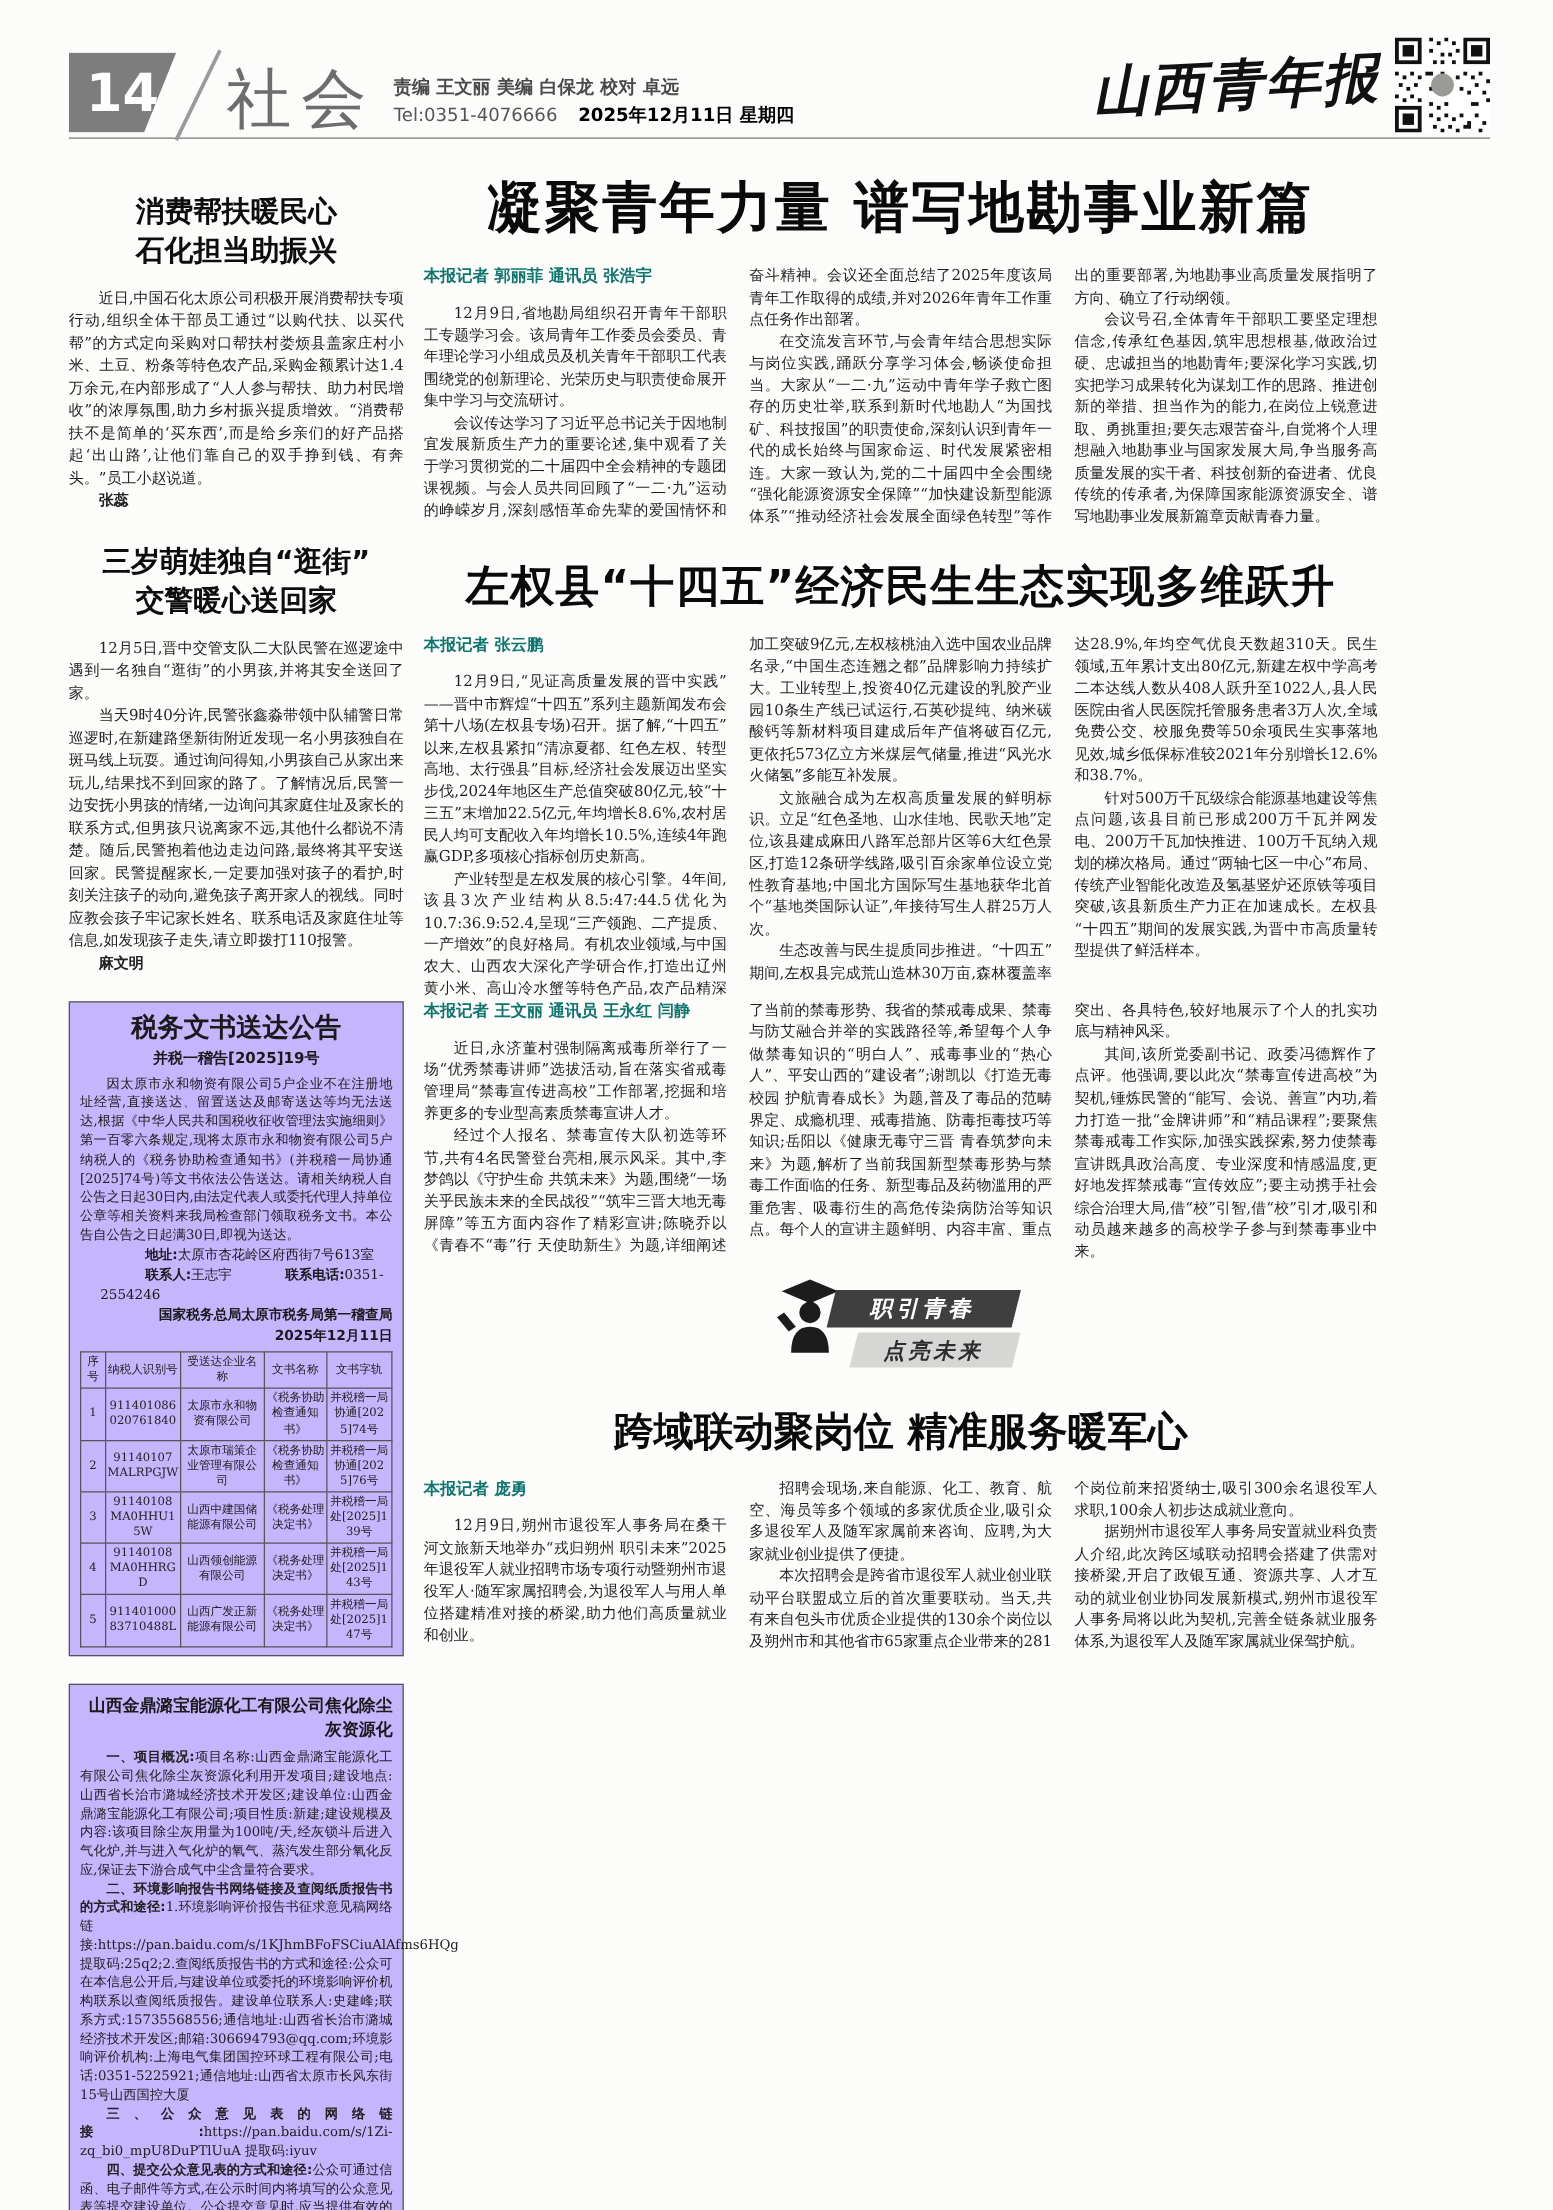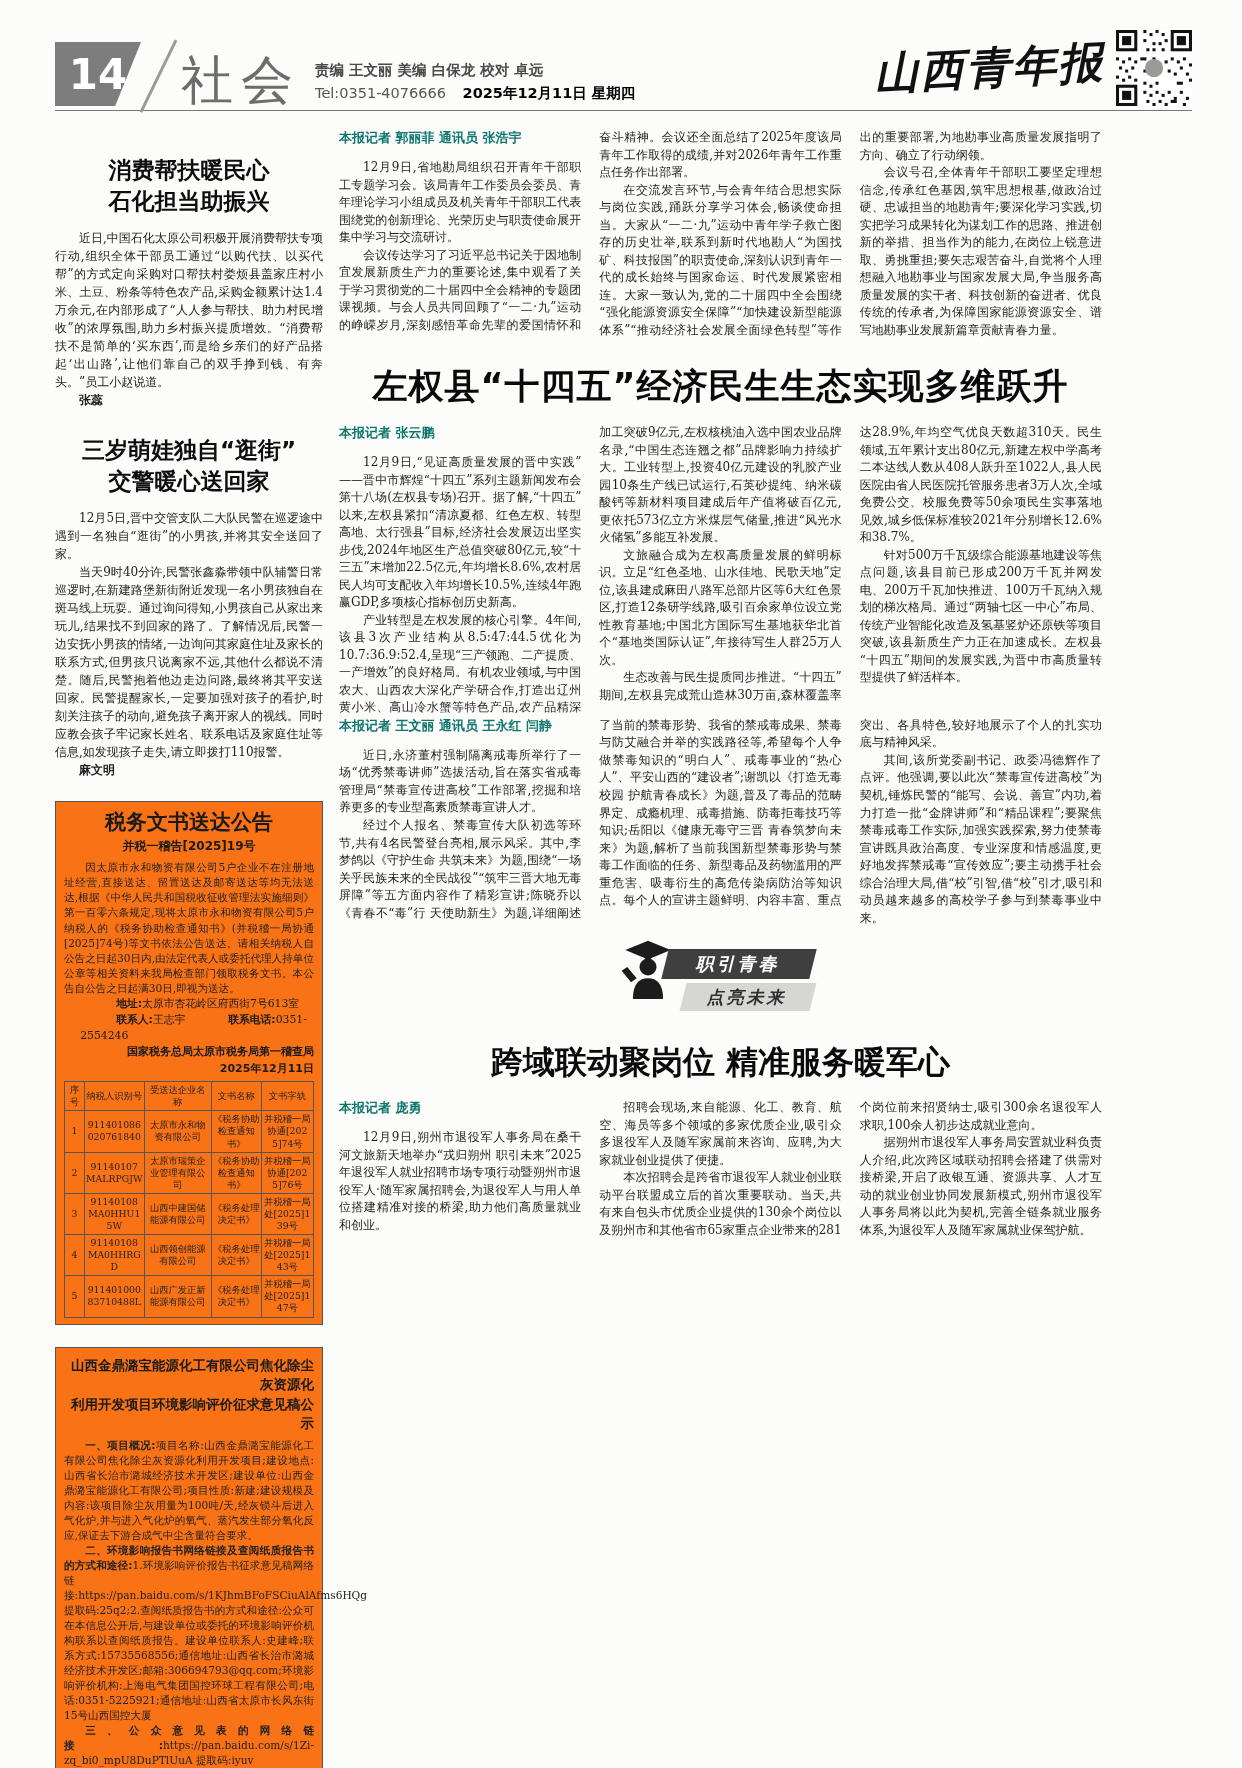--- a/index.html
+++ b/index.html
@@ -45,21 +45,21 @@
   .main-col { flex:1; min-width:0; }
   
   .l-art { margin-top:26px; }
   .l-title {
     font-family:"DejaVu Sans", sans-serif; font-weight:800; font-size:23px;
     text-align:center; line-height:1.35; color:#0d0d0d; margin-bottom:12px;
   }
   .l-body p { font-size:12px; line-height:1.5; text-align:justify; text-indent:2em; color:#222; }
   .l-author { text-align:right; font-size:12px; font-weight:bold; padding-right:4px; }
   
-  .box { border:1.5px solid #555; padding:8px 8px 6px; margin-top:22px; background:#f97316; }
+  .box { border:1.5px solid #555; padding:8px 8px 6px; margin-top:22px; background:#c4b5fd; }
   .box-title { font-family:"DejaVu Sans", sans-serif; font-weight:900; font-size:21px; text-align:center; line-height:1.2; }
   .box-sub { font-family:"DejaVu Sans", sans-serif; font-weight:bold; font-size:12px; text-align:center; margin:3px 0 5px; }
   .box p.n { font-size:10.6px; line-height:1.42; text-align:justify; text-indent:2em; color:#222; }
   .box .lead { font-weight:bold; font-family:"DejaVu Sans", sans-serif; }
   .info-line { font-size:10.8px; line-height:1.5; padding-left:1.5em; }
   .info-line .lead { font-weight:bold;margin-left:36px; }
   .issuer, .issue-date { text-align:right; font-weight:bold; font-size:11px; line-height:1.5; font-family:"DejaVu Sans", sans-serif; }
   table.taxtbl { width:100%; border-collapse:collapse; margin-top:4px; font-size:9.3px; }
   table.taxtbl th, table.taxtbl td {
     border:1px solid #555; text-align:center; padding:2px 1px; line-height:1.3;
@@ -277,34 +277,34 @@
               <td>《税务处理决定书》</td>
               <td>并税稽一局处[2025]147号</td>
             </tr>
           </tbody>
         </table>
       </div>
 
       <div class="box">
         <div class="env-title">
           <div>山西金鼎潞宝能源化工有限公司焦化除尘灰资源化</div>
-          <div>利用开发项目环境影响评价征求意见稿公示</div>
         </div>
         <p class="n"><span class="lead">一、项目概况:</span><span>项目名称:山西金鼎潞宝能源化工有限公司焦化除尘灰资源化利用开发项目;建设地点:山西省长治市潞城经济技术开发区;建设单位:山西金鼎潞宝能源化工有限公司;项目性质:新建;建设规模及内容:该项目除尘灰用量为100吨/天,经灰锁斗后进入气化炉,并与进入气化炉的氧气、蒸汽发生部分氧化反应,保证去下游合成气中尘含量符合要求。</span></p>
         <p class="n"><span class="lead">二、环境影响报告书网络链接及查阅纸质报告书的方式和途径:</span><span>1.环境影响评价报告书征求意见稿网络链接:https://pan.baidu.com/s/1KJhmBFoFSCiuAlAfms6HQg 提取码:25q2;2.查阅纸质报告书的方式和途径:公众可在本信息公开后,与建设单位或委托的环境影响评价机构联系以查阅纸质报告。建设单位联系人:史建峰;联系方式:15735568556;通信地址:山西省长治市潞城经济技术开发区;邮箱:306694793@qq.com;环境影响评价机构:上海电气集团国控环球工程有限公司;电话:0351-5225921;通信地址:山西省太原市长风东街15号山西国控大厦</span></p>
         <p class="n"><span class="lead">三、公众意见表的网络链接:</span><span>https://pan.baidu.com/s/1Zi-zq_bi0_mpU8DuPTlUuA 提取码:iyuv</span></p>
         <p class="n"><span class="lead">四、提交公众意见表的方式和途径:</span><span>公众可通过信函、电子邮件等方式,在公示时间内将填写的公众意见表等提交建设单位。公众提交意见时,应当提供有效的联系方式,鼓励公众采用实名方式提交意见并提供常住住址。(对公众提交的相关个人信息,未经个人信息相关权利人允许不得公开,法律另有规定的除外)。</span></p>
 
       </div>
 
     </div>
 
     <div class="main-col">
 
       <section>
+        <h1 class="headline1" style="margin-top:8px">凝聚青年力量 谱写地勘事业新篇</h1>
         <div class="cols">
           <div class="byline">本报记者 郭丽菲 通讯员 张浩宇</div>
           <p class="b">12月9日,省地勘局组织召开青年干部职工专题学习会。该局青年工作委员会委员、青年理论学习小组成员及机关青年干部职工代表围绕党的创新理论、光荣历史与职责使命展开集中学习与交流研讨。</p>
           <p class="b">会议传达学习了习近平总书记关于因地制宜发展新质生产力的重要论述,集中观看了关于学习贯彻党的二十届四中全会精神的专题团课视频。与会人员共同回顾了“一二·九”运动的峥嵘岁月,深刻感悟革命先辈的爱国情怀和奋斗精神。会议还全面总结了2025年度该局青年工作取得的成绩,并对2026年青年工作重点任务作出部署。</p>
           <p class="b">在交流发言环节,与会青年结合思想实际与岗位实践,踊跃分享学习体会,畅谈使命担当。大家从“一二·九”运动中青年学子救亡图存的历史壮举,联系到新时代地勘人“为国找矿、科技报国”的职责使命,深刻认识到青年一代的成长始终与国家命运、时代发展紧密相连。大家一致认为,党的二十届四中全会围绕“强化能源资源安全保障”“加快建设新型能源体系”“推动经济社会发展全面绿色转型”等作出的重要部署,为地勘事业高质量发展指明了方向、确立了行动纲领。</p>
           <p class="b">会议号召,全体青年干部职工要坚定理想信念,传承红色基因,筑牢思想根基,做政治过硬、忠诚担当的地勘青年;要深化学习实践,切实把学习成果转化为谋划工作的思路、推进创新的举措、担当作为的能力,在岗位上锐意进取、勇挑重担;要矢志艰苦奋斗,自觉将个人理想融入地勘事业与国家发展大局,争当服务高质量发展的实干者、科技创新的奋进者、优良传统的传承者,为保障国家能源资源安全、谱写地勘事业发展新篇章贡献青春力量。</p>
         </div>
       </section>
 
       <section>

